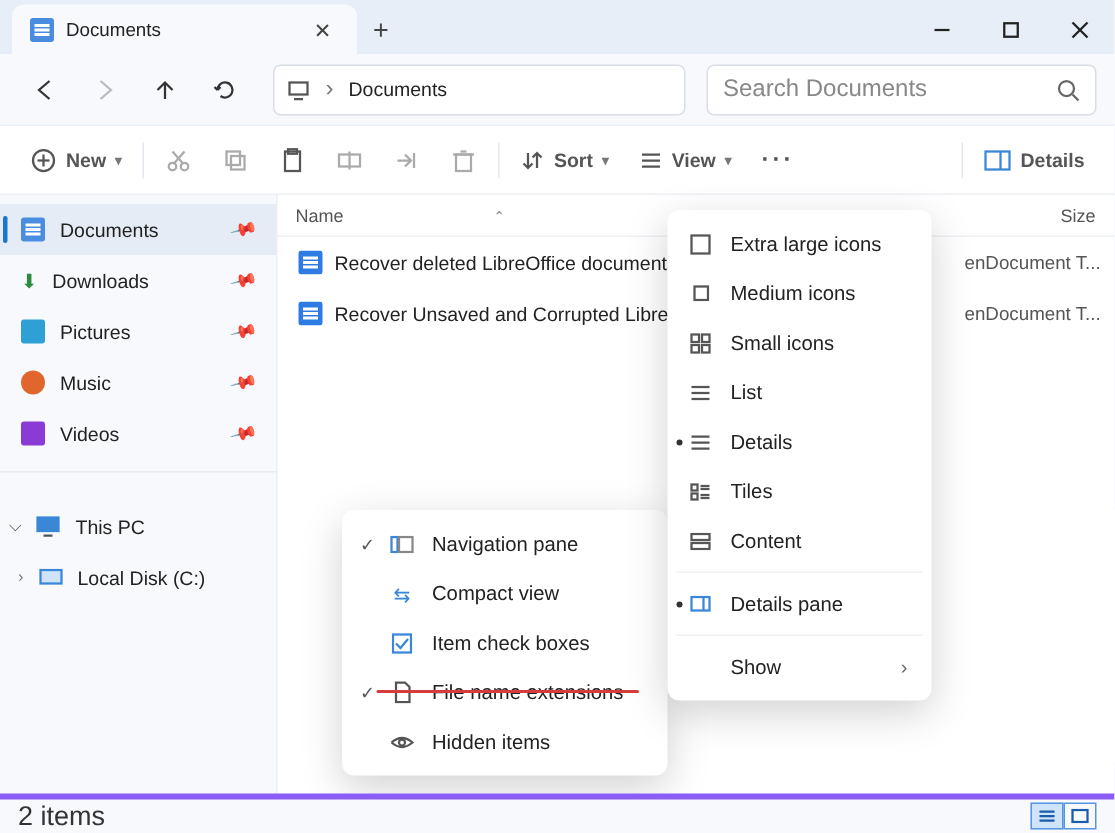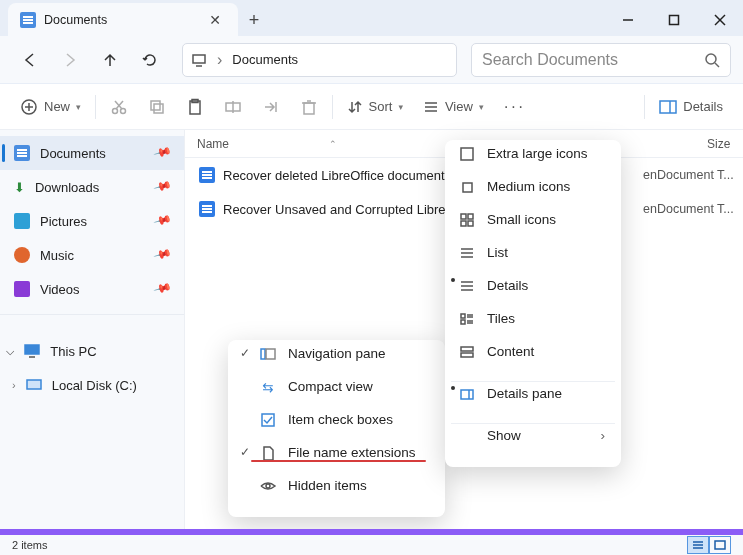--- a/index.html
+++ b/index.html
@@ -21,21 +21,21 @@
 .nav-icon { width: 36px; height: 34px; display: flex; align-items: center; justify-content: center; color: #555; border-radius: 4px; }
 .nav-icon.disabled { color: #bbb; }
 .crumb-box { flex: 1; height: 34px; background: #fff; border: 1px solid #d8dde6; border-radius: 5px; display: flex; align-items: center; padding: 0 8px; gap: 10px; margin: 0 10px; }
 .crumb-text { font-size: 13px; color: #222; }
 .search-box { width: 260px; height: 34px; background: #fff; border: 1px solid #d8dde6; border-radius: 5px; display: flex; align-items: center; padding: 0 10px; color: #888; }
 .search-input { border: none; outline: none; flex: 1; font-size: 16px; color: #333; background: transparent; }
 .search-input::placeholder { color: #888; }
 
 
 .toolbar { height: 46px; background: #fff; display: flex; align-items: center; padding: 0 10px; border-bottom: 1px solid #eceff4; }
-.tbtn { height: 34px; padding: 0 10px; display: flex; align-items: center; gap: 6px; color: #555; font-size: 13px; border-radius: 4px; }
+.tbtn { height: 34px; padding: 0 10px; display: flex; align-items: center; gap: 6px; color: #555; font-size: 13px; border-radius: 4px; font-weight: bold; }
 .tbtn svg { stroke: #555; }
 .tbtn.faded svg { stroke: #aaa; }
 .tdiv { width: 1px; height: 24px; background: #e4e8ee; margin: 0 4px; }
 
 
 .main { display: flex; height: 399px; background: #fff; position: relative; }
 .sidebar { width: 185px; background: #f7f9fc; padding: 6px 0; border-right: 1px solid #eceff4; }
 .side-item { height: 34px; display: flex; align-items: center; padding: 0 14px; gap: 10px; font-size: 13px; color: #222; position: relative; }
 .side-item.sel { background: #e5ecf6; }
 .side-item.sel::before { content: ""; position: absolute; left: 2px; top: 8px; bottom: 8px; width: 3px; border-radius: 2px; background: #1976d2; }
@@ -51,31 +51,31 @@
 .row { height: 34px; display: flex; align-items: center; font-size: 13px; color: #222; }
 .row .fname { flex: 1; padding-left: 14px; display: flex; align-items: center; gap: 8px; white-space: nowrap; overflow: hidden; }
 .row .ftype { width: 100px; color: #555; font-size: 12.5px; white-space: nowrap; overflow: hidden; text-overflow: ellipsis; }
 .doc-icon { width: 16px; height: 16px; background: #2f7be4; border-radius: 2px; position: relative; }
 .doc-icon::after { content:""; position:absolute; left:3px; right:3px; top:4px; height:1.5px; background:#fff; box-shadow: 0 3px 0 #fff, 0 6px 0 #fff; }
 
 
 .menu { position: absolute; background: #fff; border-radius: 8px; box-shadow: 0 8px 28px rgba(0,0,0,0.18); padding: 6px 0; }
 .menu-a { left: 228px; top: 340px; width: 217px; }
 .menu-b { left: 445px; top: 140px; width: 176px; }
-.menu-item { height: 33px; display: flex; padding: 0 16px 0 40px; font-size: 13.5px; color: #222; position: relative; }
+.menu-item { height: 33px; display: flex; align-items: center; padding: 0 16px 0 40px; font-size: 13.5px; color: #222; position: relative; }
 .menu-item .chk { position: absolute; left: 12px; color: #555; font-size: 12px; }
 .menu-item .micon { position: absolute; left: 14px; width: 16px; height: 16px; display: flex; align-items: center; justify-content: center; color: #555; }
 .menu-b .menu-item { padding-left: 42px; }
 .menu-b .bullet { position: absolute; left: 6px; width: 4px; height: 4px; border-radius: 50%; background: #333; }
 .menu-sep { height: 1px; background: #eceff4; margin: 4px 6px; }
 .menu-item .chev { margin-left: auto; color: #666; }
 .underline { position: absolute; left: 251px; top: 460px; width: 175px; height: 2px; background: #d63c3c; border-radius: 1px; z-index: 50;}
 
 
-.statusbar { position: absolute; left: 0; right: 0; bottom: 0; height: 26px; background: #f7f9fc; border-top: 6px solid #8b5cf6; display: flex; align-items: center; padding: 0 12px; font-size: 11px; color: #333; text-align: right; }
+.statusbar { position: absolute; left: 0; right: 0; bottom: 0; height: 26px; background: #f7f9fc; border-top: 4px solid #8b5cf6; display: flex; align-items: center; padding: 0 12px; font-size: 18px; color: #333; text-align: right; }
 .view-toggles { margin-left: auto; display: flex; gap: 0; }
 .vt { width: 22px; height: 18px; border: 1px solid #5696e0; display: flex; align-items: center; justify-content: center; }
 .vt.active { background: #cfe3f9; }
 
 
 svg { fill: none; stroke-width: 1.5; }
 </style>
 </head>
 <body>
 

